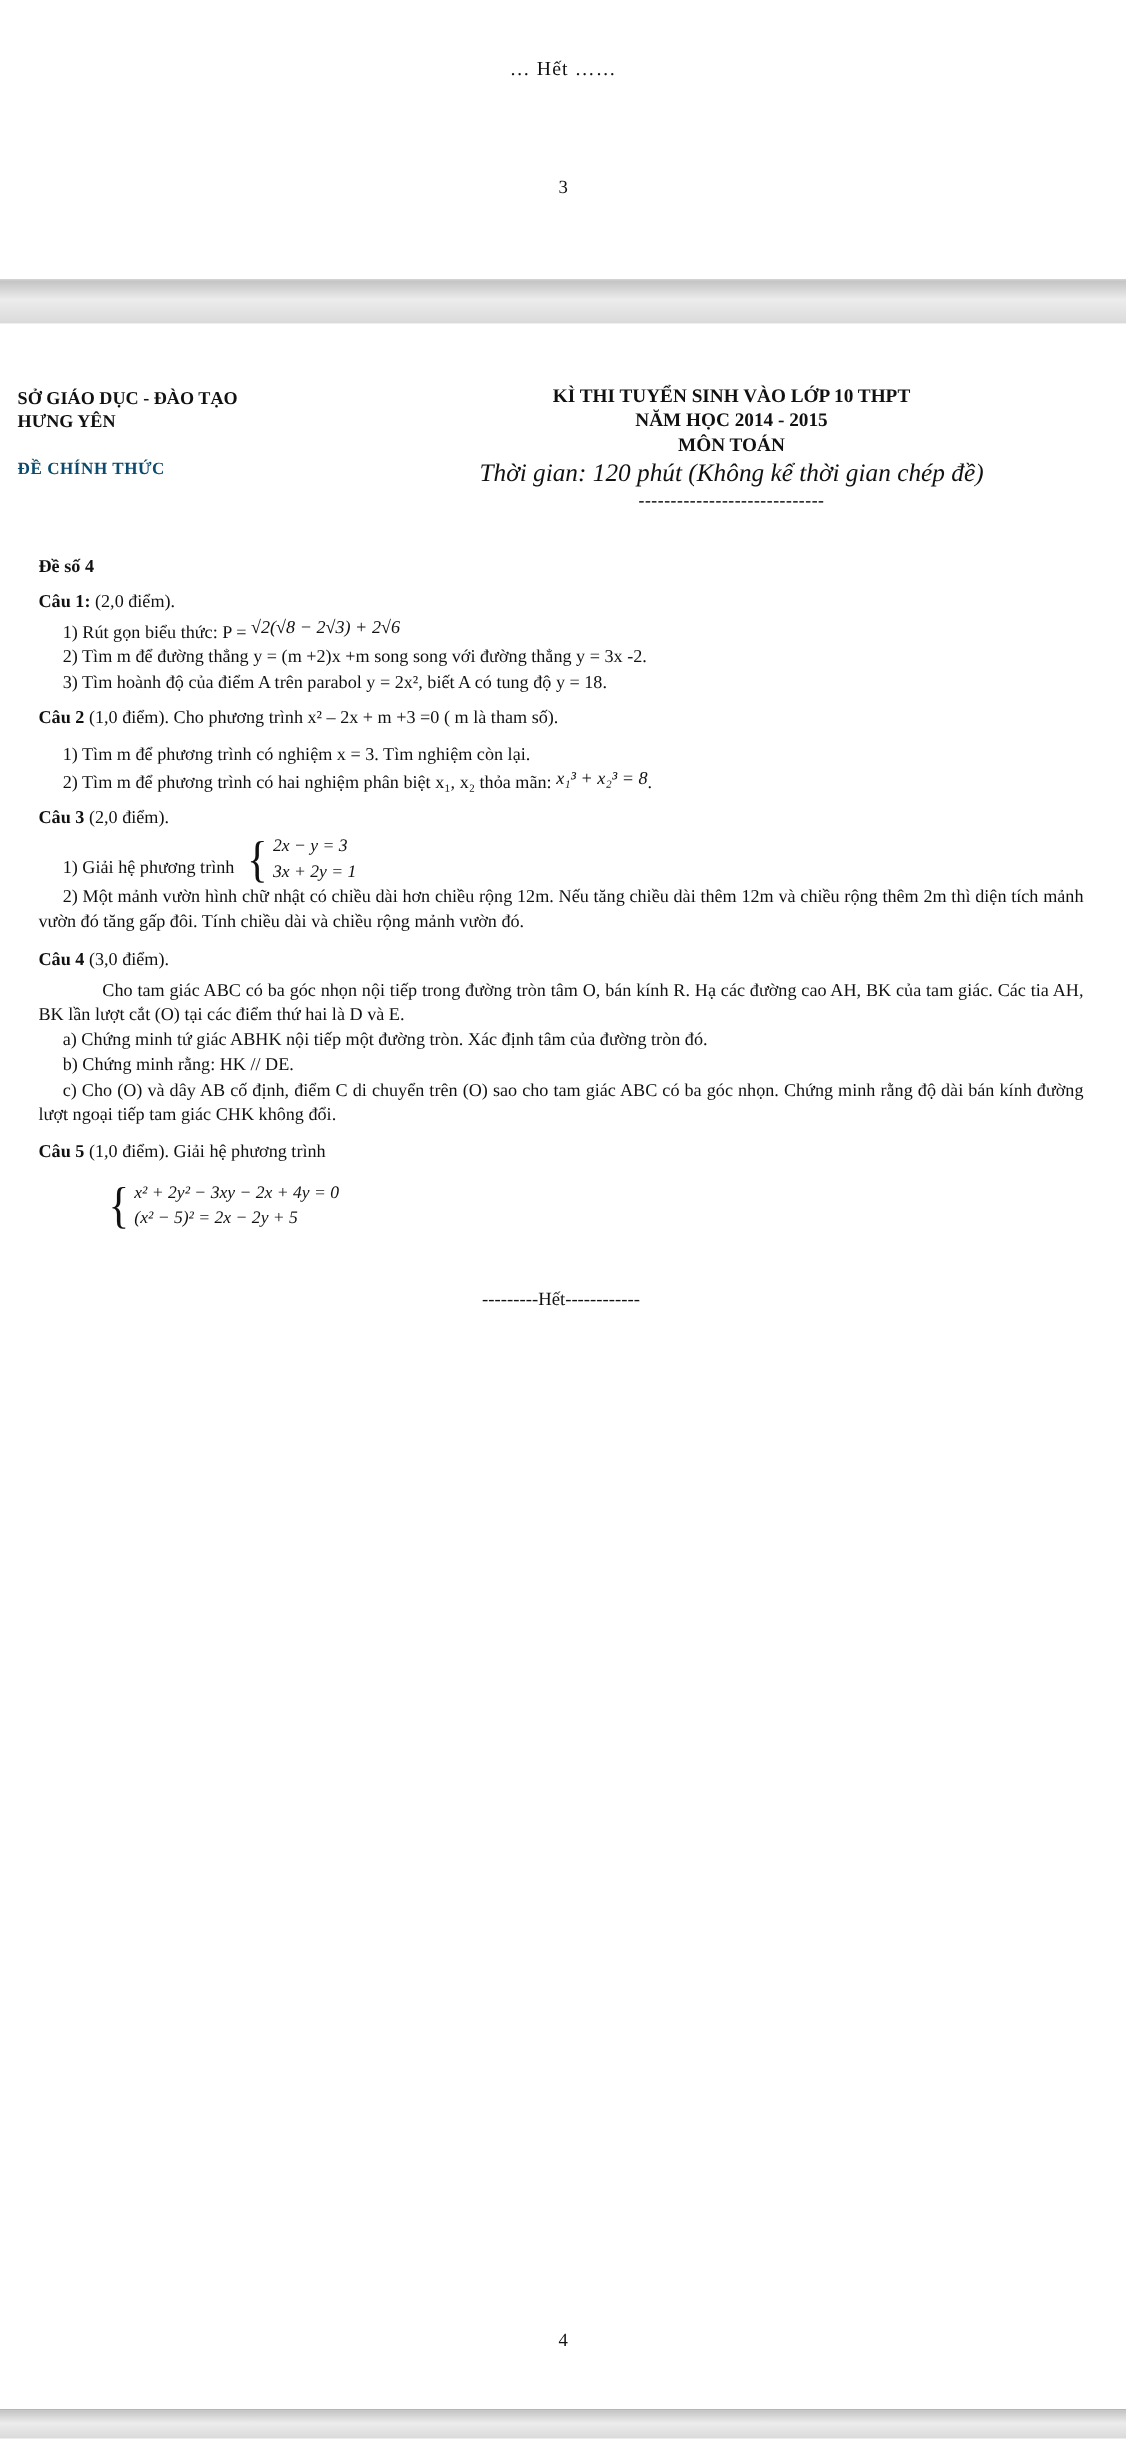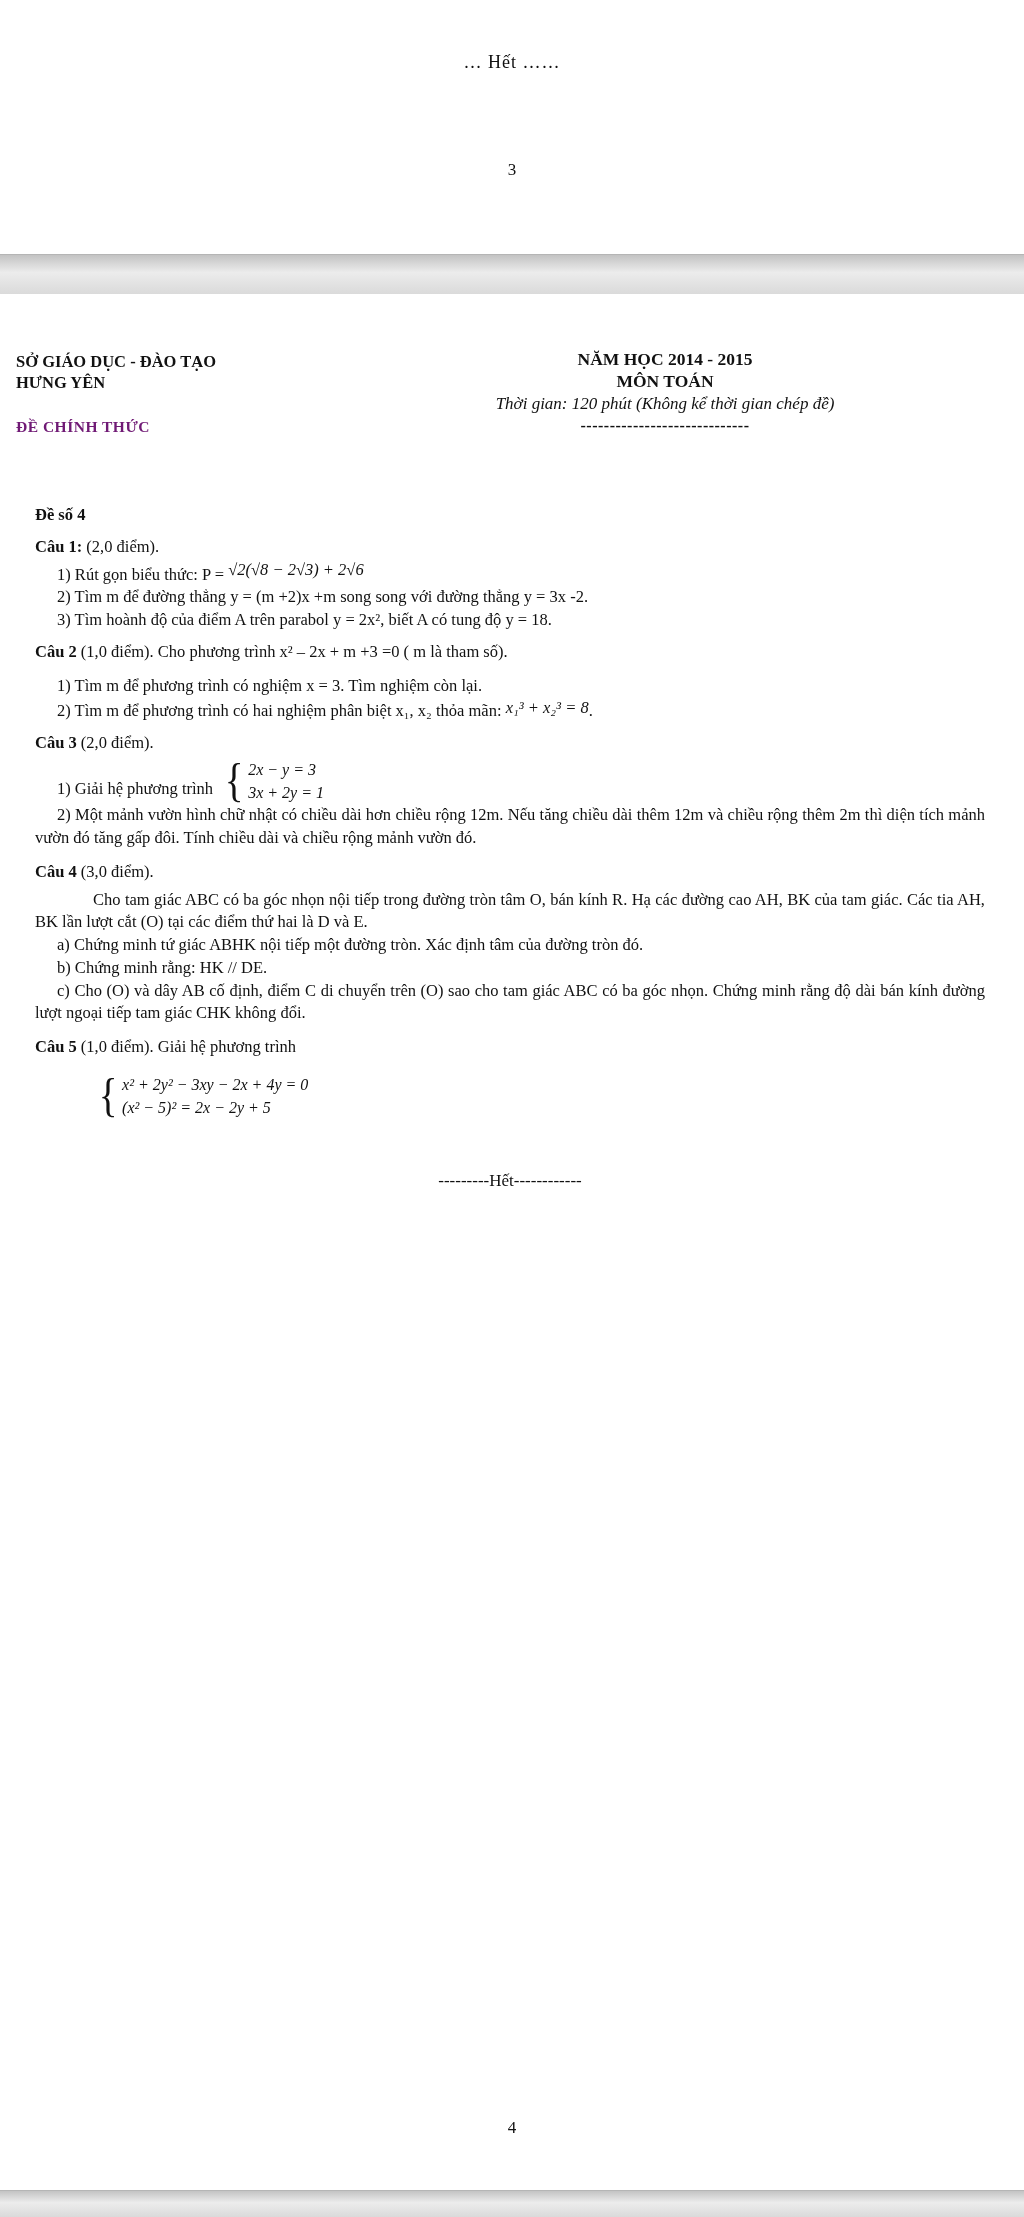--- a/index.html
+++ b/index.html
@@ -31,24 +31,24 @@
   }
   .band-top { top: 254px; height: 40px; }
   .band-bottom { top: 2190px; height: 27px; }
 
   .header {
     position: absolute; top: 348px; left: 16px; right: 22px;
     display: flex;
   }
   .header-left { width: 312px; text-align: left; padding-top: 3px; }
   .header-left .hl { font-size: 16.5px; font-weight: bold; line-height: 1.3; }
-  .official { color: #701a75; margin-top: 24px; font-size: 15.5px; letter-spacing: 0.5px; font-weight: bold; }
+  .official { color: #0c4a6e; margin-top: 24px; font-size: 15.5px; letter-spacing: 0.5px; font-weight: bold; }
   .header-right { flex: 1; text-align: center; }
   .header-right .hr { font-size: 17.5px; font-weight: bold; line-height: 1.28; }
-  .header-right .time-note { font-size: 17px; font-weight: normal; font-style: italic; }
+  .header-right .time-note { font-size: 23px; font-weight: normal; font-style: italic; }
   .header-right .divider { font-weight: bold; font-size: 16px; letter-spacing: 0.5px; margin-top: 1px; }
 
   .body {
     position: absolute; top: 504px; left: 35px; width: 950px;
     font-size: 16.5px; line-height: 1.38;
   }
   .bold { font-weight: bold; }
   .set-title { font-weight: bold; margin-bottom: 9px; }
   .q-head { margin-top: 9px; }
   .q-head.first { margin-top: 0; }
@@ -86,20 +86,21 @@
 
   <div class="band band-top"></div>
 
   <div class="header">
     <div class="header-left">
       <div class="hl">SỞ GIÁO DỤC - ĐÀO TẠO</div>
       <div class="hl">HƯNG YÊN</div>
       <div class="official">ĐỀ CHÍNH THỨC</div>
     </div>
     <div class="header-right">
+      <div class="hr">KÌ THI TUYỂN SINH VÀO LỚP 10 THPT</div>
       <div class="hr">NĂM HỌC 2014 - 2015</div>
       <div class="hr">MÔN TOÁN</div>
       <div class="hr time-note">Thời gian: 120 phút (Không kể thời gian chép đề)</div>
       <div class="hr divider">-----------------------------</div>
     </div>
   </div>
 
   <div class="body">
 
     <p class="set-title">Đề số 4</p>

